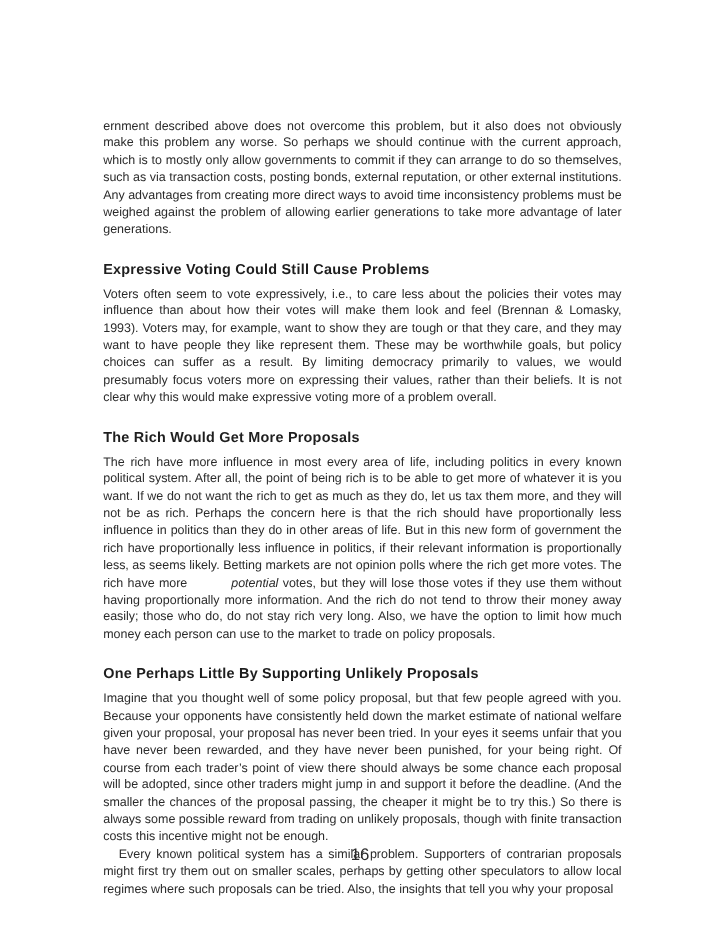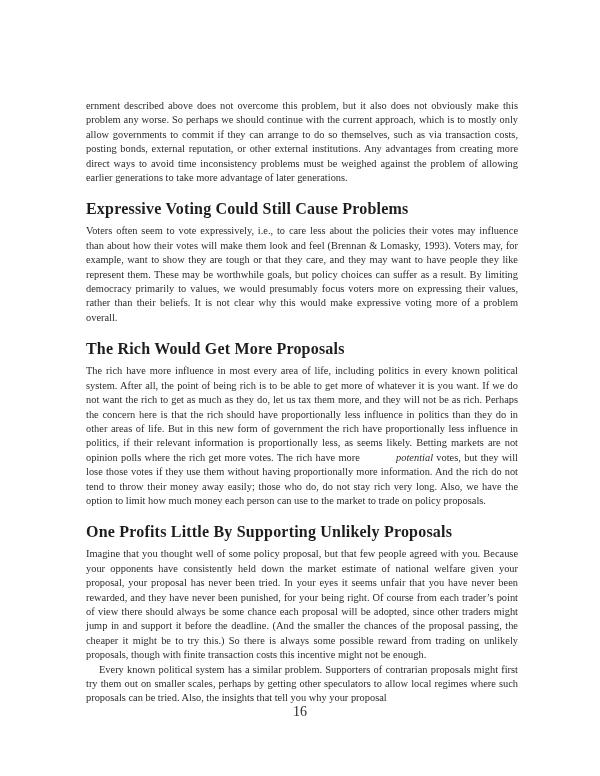--- a/index.html
+++ b/index.html
@@ -6,21 +6,21 @@
     margin: 0;
     padding: 0;
     background: #ffffff;
   }
   .page {
     position: relative;
     width: 600px;
     height: 776px;
     background: #ffffff;
     overflow: hidden;
-    font-family: Liberation Serif, serif;
+    font-family: Liberation Sans, sans-serif;
     color: #2b2b2b;
   }
   .text-block {
     position: absolute;
     left: 86px;
     top: 99px;
     width: 432px;
   }
   .para {
     margin: 0;
@@ -28,21 +28,21 @@
     line-height: 14.4px;
     text-align: justify;
     color: #2b2b2b;
     hyphens: none;
   }
   .para.indent {
     text-indent: 13px;
   }
   .section-heading {
     margin: 16px 0 7px 0;
-    font-size: 16px;
+    font-size: 12px;
     line-height: 16px;
     font-weight: bold;
     letter-spacing: 0.2px;
     color: #1e1e1e;
     text-align: left;
   }
   .italic-word {
     font-style: italic;
     margin-left: 33px;
   }
@@ -66,21 +66,21 @@
     <p class="para">ernment described above does not overcome this problem, but it also does not obviously make this problem any worse. So perhaps we should continue with the current approach, which is to mostly only allow governments to commit if they can arrange to do so themselves, such as via transaction costs, posting bonds, external reputation, or other external institutions. Any advantages from creating more direct ways to avoid time inconsistency problems must be weighed against the problem of allowing earlier generations to take more advantage of later generations.</p>
 
     <h2 class="section-heading">Expressive Voting Could Still Cause Problems</h2>
 
     <p class="para">Voters often seem to vote expressively, i.e., to care less about the policies their votes may influence than about how their votes will make them look and feel (Brennan &amp; Lomasky, 1993). Voters may, for example, want to show they are tough or that they care, and they may want to have people they like represent them. These may be worthwhile goals, but policy choices can suffer as a result. By limiting democracy primarily to values, we would presumably focus voters more on expressing their values, rather than their beliefs. It is not clear why this would make expressive voting more of a problem overall.</p>
 
     <h2 class="section-heading">The Rich Would Get More Proposals</h2>
 
     <p class="para"><span>The rich have more influence in most every area of life, including politics in every known political system. After all, the point of being rich is to be able to get more of whatever it is you want. If we do not want the rich to get as much as they do, let us tax them more, and they will not be as rich. Perhaps the concern here is that the rich should have proportionally less influence in politics than they do in other areas of life. But in this new form of government the rich have proportionally less influence in politics, if their relevant information is proportionally less, as seems likely. Betting markets are not opinion polls where the rich get more votes. The rich have more</span> <em class="italic-word">potential</em> <span>votes, but they will lose those votes if they use them without having proportionally more information. And the rich do not tend to throw their money away easily; those who do, do not stay rich very long. Also, we have the option to limit how much money each person can use to the market to trade on policy proposals.</span></p>
 
-    <h2 class="section-heading">One Profits Little By Supporting Unlikely Proposals</h2>
+    <h2 class="section-heading">One Perhaps Little By Supporting Unlikely Proposals</h2>
 
     <p class="para">Imagine that you thought well of some policy proposal, but that few people agreed with you. Because your opponents have consistently held down the market estimate of national welfare given your proposal, your proposal has never been tried. In your eyes it seems unfair that you have never been rewarded, and they have never been punished, for your being right. Of course from each trader’s point of view there should always be some chance each proposal will be adopted, since other traders might jump in and support it before the deadline. (And the smaller the chances of the proposal passing, the cheaper it might be to try this.) So there is always some possible reward from trading on unlikely proposals, though with finite transaction costs this incentive might not be enough.</p>
 
     <p class="para indent">Every known political system has a similar problem. Supporters of contrarian proposals might first try them out on smaller scales, perhaps by getting other speculators to allow local regimes where such proposals can be tried. Also, the insights that tell you why your proposal</p>
 
   </div>
 
   <div class="page-number">16</div>
 </div>
 

